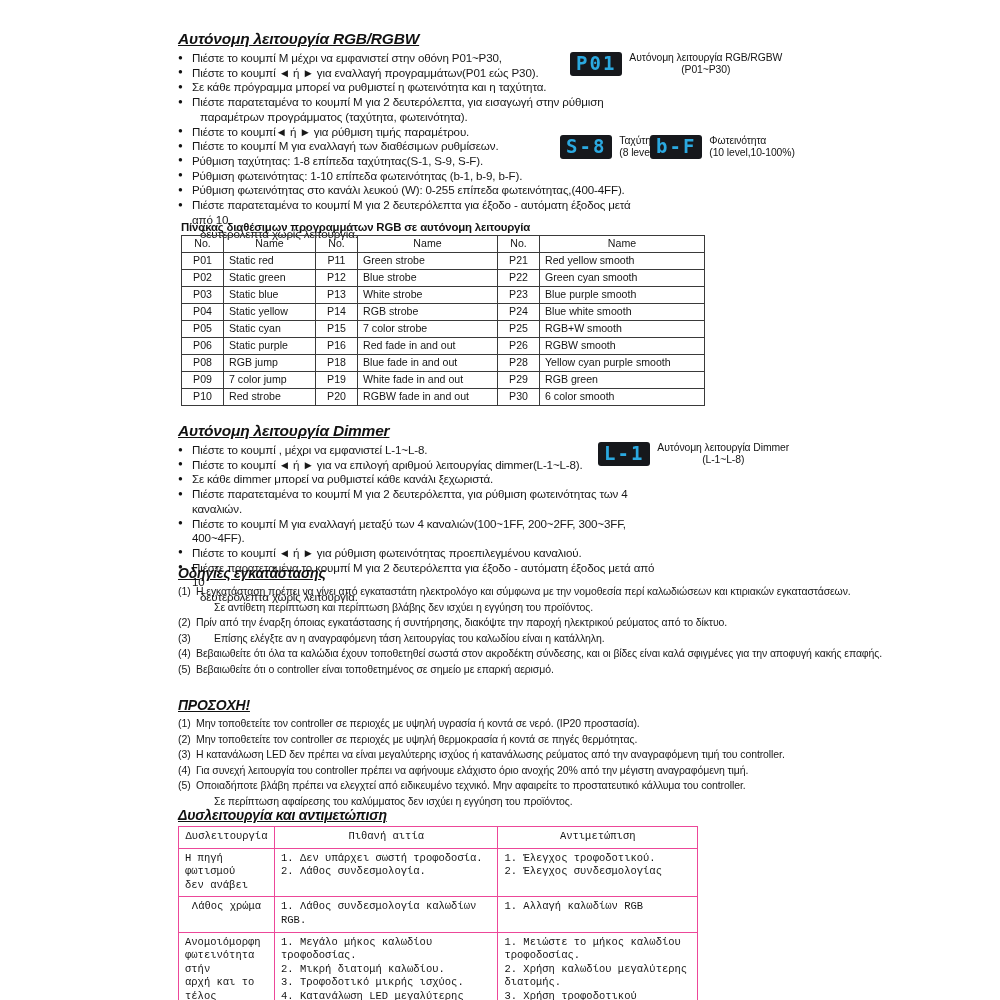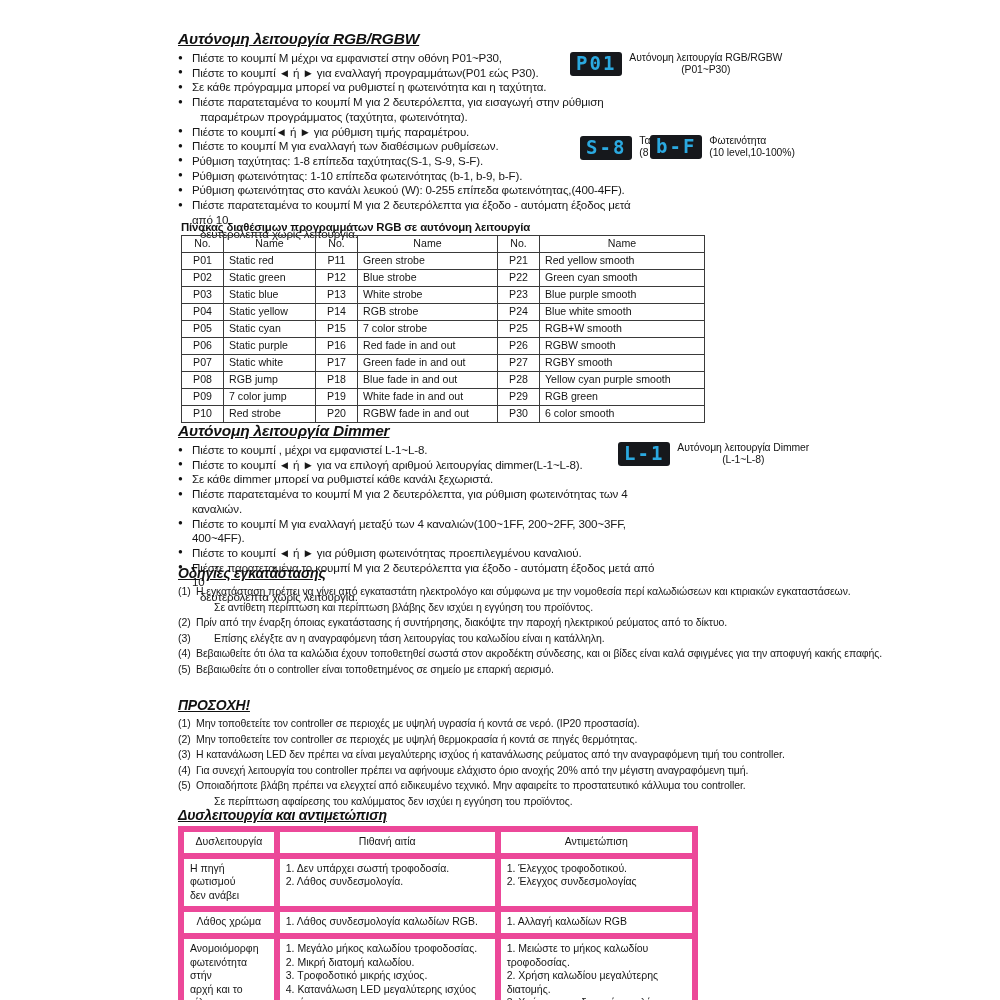--- a/index.html
+++ b/index.html
@@ -127,25 +127,26 @@
   .numlist .row.sub { padding-left: 36px; }
 
   
   table.trouble {
     border-collapse: collapse;
     font-size: 10.5px;
     color: #151515;
     width: 520px;
   }
   table.trouble td, table.trouble th {
-    border: 6px solid #ec4899;
+    border: 1px solid #ec4899;
     padding: 3px 6px 4px 6px;
     font-weight: normal;
     vertical-align: top;
     line-height: 13.6px;
+    font-family: Liberation Mono, monospace;
   }
   table.trouble th { text-align: center; padding: 3px 6px 4px 6px; }
   table.trouble td.c1 { width: 96px; }
   table.trouble td.c2 { width: 224px; }
   table.trouble td.c3 { width: 200px; }
   table.trouble td.ctr { text-align: center; }
   .li2 { display: block; }
   .li2.ind { padding-left: 14px; }
 
   
@@ -175,21 +176,21 @@
   </div>
 
   <div class="blk seg-wrap" style="left:570px; top:52px;">
     <div class="seg">P01</div>
     <div class="seg-cap centered">
       <span>Αυτόνομη λειτουργία RGB/RGBW</span>
       <span class="l2">(P01~P30)</span>
     </div>
   </div>
 
-  <div class="blk seg-wrap" style="left:580px; top:135px;align-items:flex-end;">
+  <div class="blk seg-wrap" style="left:560px; top:135px;">
     <div class="seg">S-8</div>
     <div class="seg-cap">
       <span>Ταχύτητα</span>
       <span class="l2">(8 level)</span>
     </div>
   </div>
 
   <div class="blk seg-wrap" style="left:650px; top:135px;">
     <div class="seg">b-F</div>
     <div class="seg-cap">
@@ -254,28 +255,20 @@
           </tr>
           <tr>
             <td class="num">P06</td>
             <td>Static purple</td>
             <td class="num">P16</td>
             <td>Red fade in and out</td>
             <td class="num">P26</td>
             <td>RGBW smooth</td>
           </tr>
           <tr>
-            <td class="num">P07</td>
-            <td>Static white</td>
-            <td class="num">P17</td>
-            <td>Green fade in and out</td>
-            <td class="num">P27</td>
-            <td>RGBY smooth</td>
-          </tr>
-          <tr>
             <td class="num">P08</td>
             <td>RGB jump</td>
             <td class="num">P18</td>
             <td>Blue fade in and out</td>
             <td class="num">P28</td>
             <td>Yellow cyan purple smooth</td>
           </tr>
           <tr>
             <td class="num">P09</td>
             <td>7 color jump</td>
@@ -303,21 +296,21 @@
       <li>Πιέστε το κουμπί ◄ ή ► για να επιλογή αριθμού λειτουργίας dimmer(L-1~L-8).</li>
       <li>Σε κάθε dimmer μπορεί να ρυθμιστεί κάθε κανάλι ξεχωριστά.</li>
       <li>Πιέστε παρατεταμένα το κουμπί Μ για 2 δευτερόλεπτα, για ρύθμιση φωτεινότητας των 4 καναλιών.</li>
       <li>Πιέστε το κουμπί Μ για εναλλαγή μεταξύ των 4 καναλιών(100~1FF, 200~2FF, 300~3FF, 400~4FF).</li>
       <li>Πιέστε το  κουμπί ◄ ή ► για ρύθμιση φωτεινότητας προεπιλεγμένου καναλιού.</li>
       <li>Πιέστε παρατεταμένα το κουμπί Μ για 2 δευτερόλεπτα για έξοδο - αυτόματη έξοδος μετά από 10</li>
       <li class="cont">δευτερόλεπτα χωρίς λειτουργία.</li>
     </ul>
   </div>
 
-  <div class="blk seg-wrap" style="left:618px; top:442px;">
+  <div class="blk seg-wrap" style="left:598px; top:442px;">
     <div class="seg">L-1</div>
     <div class="seg-cap centered">
       <span>Αυτόνομη λειτουργία Dimmer</span>
       <span class="l2">(L-1~L-8)</span>
     </div>
   </div>
 
   <div class="blk" style="left:178px; top:565px; width:800px;">
     <div class="sec-head-sm">Οδηγίες εγκατάστασης</div>
     <div class="numlist" id="install-list">

